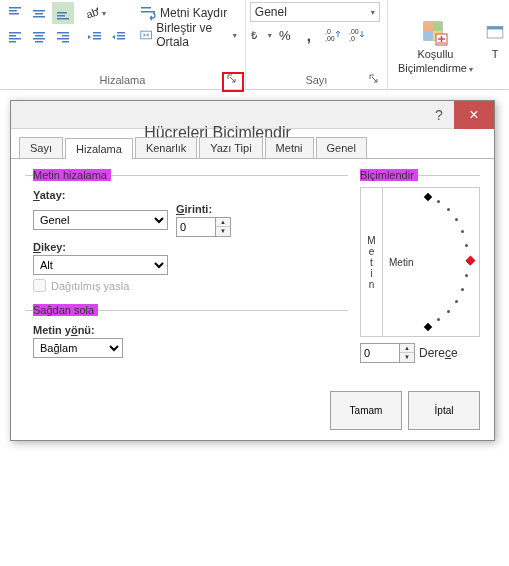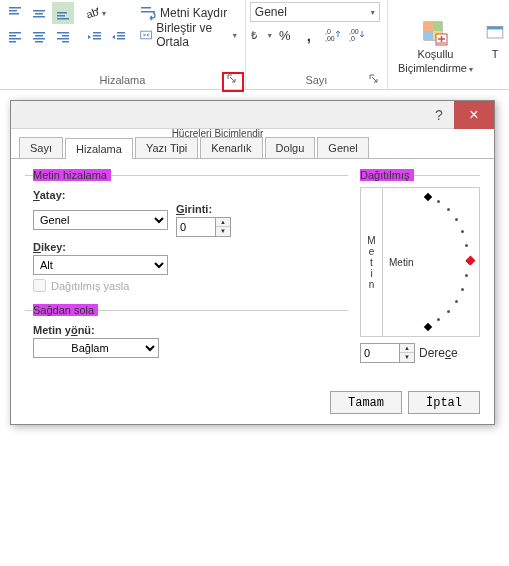--- a/index.html
+++ b/index.html
@@ -16,39 +16,39 @@
   .ribbon-btn { width: 22px; height: 22px; display: flex; align-items: center; justify-content: center; cursor: pointer; }
   .wide-btn { display: flex; align-items: center; gap: 4px; padding: 0 4px; height: 22px; cursor: pointer; }
   .dd-arrow { font-size: 8px; color: #666; margin-left: 2px; }
   .num-fmt { border: 1px solid #ccc; padding: 1px 4px; width: 80px; height: 20px; display: flex; justify-content: space-between; align-items: center; background: #fff; }
   .big-btn { display: flex; flex-direction: column; align-items: center; padding: 2px 6px; cursor: pointer; font-size: 11px; line-height: 1.3; text-align: center; }
   .red-box { position: absolute; border: 2px solid #e81123; width: 22px; height: 20px; }
   
   
   .dialog { margin: 10px; border: 1px solid #888; box-shadow: 2px 2px 8px rgba(0,0,0,0.3); width: 485px; background: #fff; }
   .dlg-title { background: #f0f0f0; border-bottom: 1px solid #d4d4d4; display: flex; align-items: center; height: 28px; }
-  .dlg-title-text { flex: 1; text-align: center; font-size: 10px; color: #444; margin-top: 37px; }
+  .dlg-title-text { flex: 1; text-align: center; font-size: 16px; color: #444; margin-top: 37px; }
   .dlg-help { width: 30px; text-align: center; font-size: 14px; color: #555; cursor: pointer; }
   .dlg-close { width: 40px; height: 28px; background: #c75050; color: #fff; text-align: center; line-height: 28px; font-size: 16px; cursor: pointer; }
   
   .tabs { display: flex; padding: 8px 8px 0 8px; border-bottom: 1px solid #b8b8b8; gap: 0; }
   .tab { padding: 4px 10px; border: 1px solid #b8b8b8; border-bottom: none; background: #f4f4f4; cursor: pointer; font-size: 11px; margin-right: 2px; position: relative; }
   .tab.active { background: #fff; top: 1px; }
   
   .dlg-body { padding: 10px 14px; display: flex; gap: 12px; }
   .left-col { flex: 1; }
   .right-col { width: 120px; }
   fieldset { border: none; border-top: 1px solid #ccc; padding: 8px 0 0 8px; margin-bottom: 8px; }
   legend { padding: 0 4px 0 0; font-size: 11px; background: #d946ef; }
   
   .form-row { display: flex; align-items: center; gap: 8px; margin-bottom: 4px; }
   .form-label { font-size: 11px; margin-bottom: 2px; display: block; font-weight: bold; }
   .combo { border: 1px solid #a0a0a0; height: 20px; padding: 0 2px; font-size: 11px; background: #fff; }
   .combo.w130 { width: 135px; }
-  .combo.w100 { width: 126px; text-align: center; }
+  .combo.w100 { width: 90px; }
   .spinner { display: flex; }
   .spinner input { width: 40px; height: 20px; border: 1px solid #a0a0a0; font-size: 11px; padding: 0 3px; }
   .spin-btns { display: flex; flex-direction: column; border: 1px solid #a0a0a0; border-left: none; }
   .spin-btns div { width: 14px; height: 9px; background: #f4f4f4; font-size: 6px; text-align: center; line-height: 9px; cursor: pointer; border-bottom: 1px solid #ccc; }
   .spin-btns div:last-child { border-bottom: none; }
   
   .check-row { display: flex; align-items: center; gap: 5px; margin-bottom: 4px; font-size: 11px; }
   .check-row input { width: 13px; height: 13px; }
   .check-row.disabled { color: #aaa; }
   
@@ -56,21 +56,21 @@
   .orient-left { width: 22px; border-right: 1px solid #ccc; display: flex; flex-direction: column; align-items: center; justify-content: center; font-size: 10px; }
   .orient-main { flex: 1; position: relative; }
   .orient-text { position: absolute; left: 6px; top: 50%; transform: translateY(-50%); font-size: 10px; }
   .diamond { width: 6px; height: 6px; background: #000; position: absolute; transform: rotate(45deg); }
   .dot { width: 3px; height: 3px; background: #555; position: absolute; border-radius: 50%; }
   .red-dot { width: 7px; height: 7px; background: #e81123; position: absolute; transform: rotate(45deg); }
   
   .degree-row { display: flex; align-items: center; gap: 4px; }
   
   .dlg-footer { display: flex; justify-content: flex-end; gap: 6px; padding: 10px 14px; }
-  .dlg-btn { min-width: 72px; height: 23px; border: 1px solid #a0a0a0; background: #f4f4f4; font-size: 12px; cursor: pointer; font-family: Liberation Mono, monospace; }
+  .dlg-btn { min-width: 72px; height: 39px; border: 1px solid #a0a0a0; background: #f4f4f4; font-size: 10px; cursor: pointer; }
   
   .align-icon { width: 16px; height: 16px; }
   .underline { text-decoration: underline; }
 </style>
 </head>
 <body>
 
 <div class="ribbon">
 
   <div class="ribbon-group" style="width:260px;">
@@ -259,23 +259,23 @@
 <div class="dialog">
   <div class="dlg-title">
     <span class="dlg-title-text">Hücreleri Biçimlendir</span>
     <span class="dlg-help">?</span>
     <span class="dlg-close">×</span>
   </div>
 
   <div class="tabs">
     <div class="tab">Sayı</div>
     <div class="tab active">Hizalama</div>
+    <div class="tab">Kenarlık</div>
     <div class="tab">Yazı Tipi</div>
-    <div class="tab">Kenarlık</div>
-    <div class="tab">Dolgu</div>
+    <div class="tab">Metni</div>
     <div class="tab">Genel</div>
   </div>
 
   <div class="dlg-body">
     <div class="left-col">
       <fieldset>
         <legend>Metin hizalama</legend>
         <label class="form-label"><span class="underline">Y</span>atay:</label>
         <div class="form-row">
           <select class="combo w130">
@@ -309,21 +309,21 @@
         <legend>Sağdan sola</legend>
         <label class="form-label">Metin y<span class="underline">ö</span>nü:</label>
         <select class="combo w100">
           <option>Bağlam</option>
         </select>
       </fieldset>
     </div>
 
     <div class="right-col">
       <fieldset style="padding:6px 0 0 0;">
-        <legend>Dağıtılmış</legend>
+        <legend>Biçimlendir</legend>
         <div class="orient-box">
           <div class="orient-left">
             <span>M</span>
               <span>e</span>
               <span>t</span>
               <span>i</span>
               <span>n</span>
           </div>
           <div class="orient-main">
             <span class="orient-text">Metin</span>

